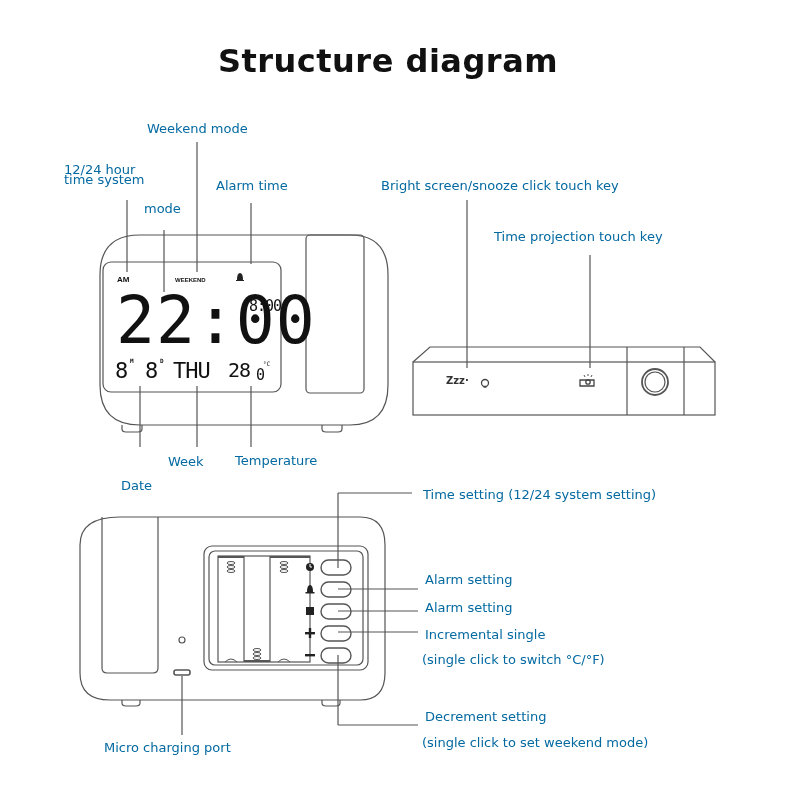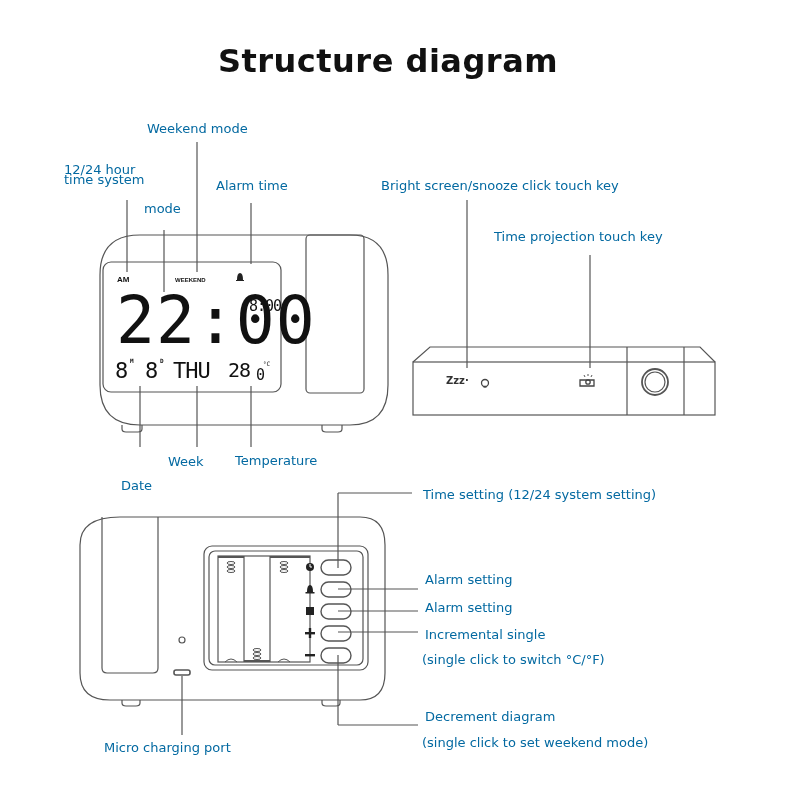--- a/index.html
+++ b/index.html
@@ -155,15 +155,15 @@
 <div class="lbl" style="left:235px;top:451px;">Temperature</div>
 
 <div class="lbl" style="left:381px;top:176px;">Bright screen/snooze click touch key</div>
 <div class="lbl" style="left:494px;top:227px;">Time projection touch key</div>
 
 <div class="lbl" style="left:423px;top:485px;">Time setting (12/24 system setting)</div>
 <div class="lbl" style="left:425px;top:570px;">Alarm setting</div>
 <div class="lbl" style="left:425px;top:598px;">Alarm setting</div>
 <div class="lbl" style="left:425px;top:625px;">Incremental single</div>
 <div class="lbl" style="left:422px;top:650px;">(single click to switch °C/°F)</div>
-<div class="lbl" style="left:425px;top:707px;">Decrement diagram</div>
+<div class="lbl" style="left:425px;top:707px;">Decrement setting</div>
 <div class="lbl" style="left:422px;top:733px;">(single click to set weekend mode)</div>
 <div class="lbl" style="left:104px;top:738px;">Micro charging port</div>
 
 </body></html>

